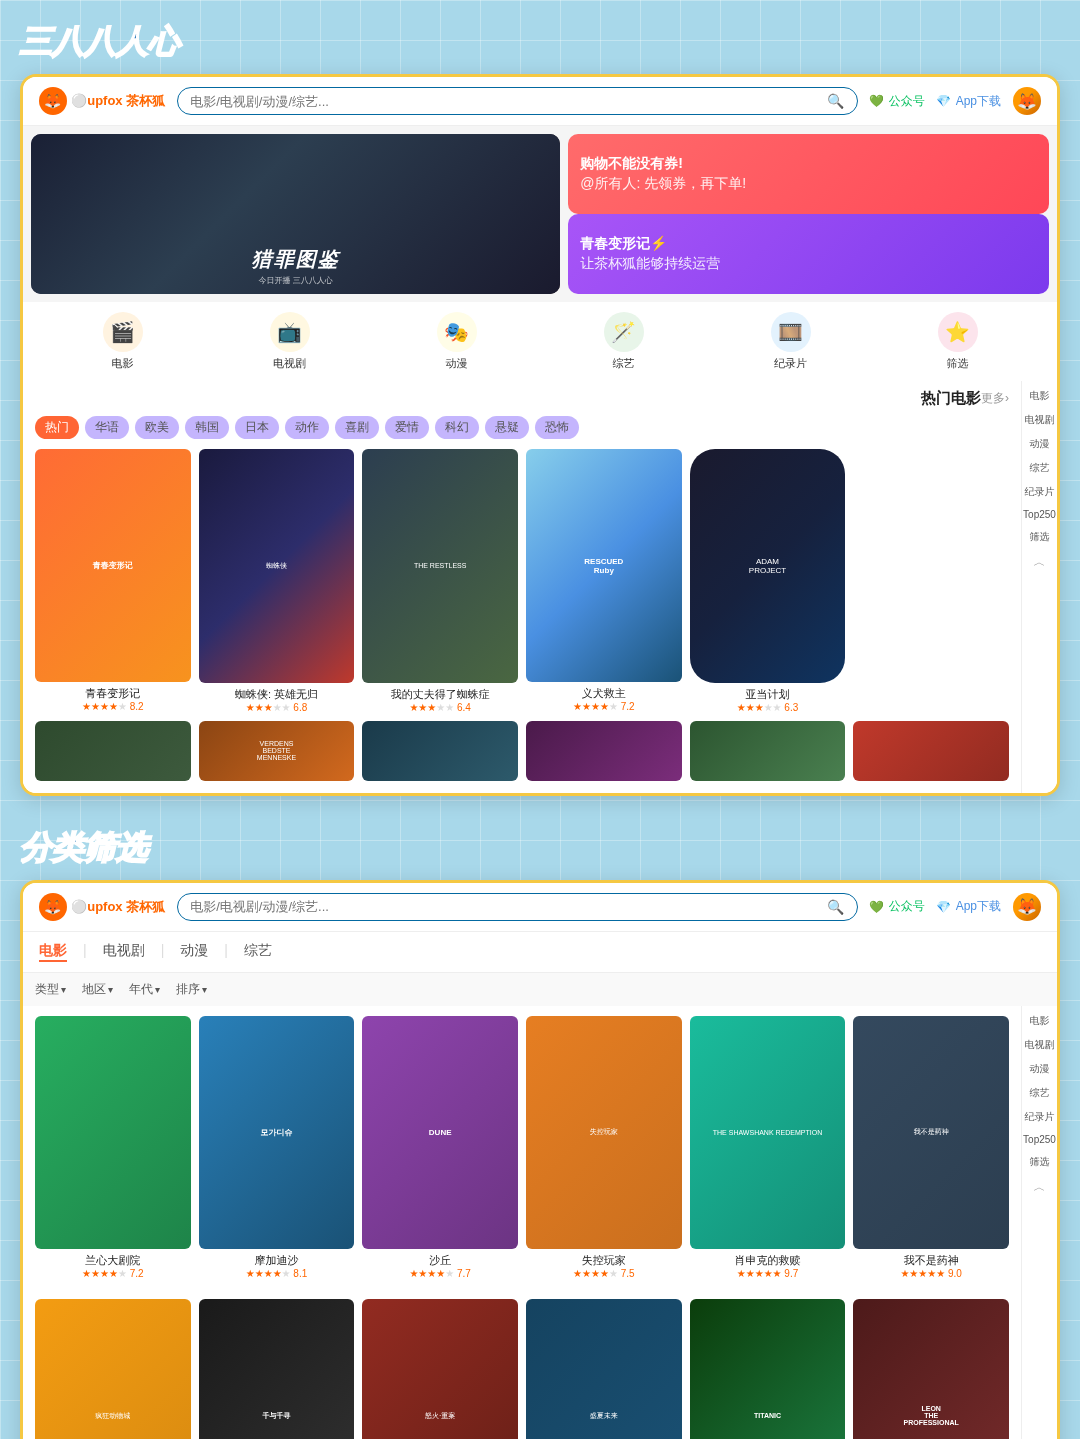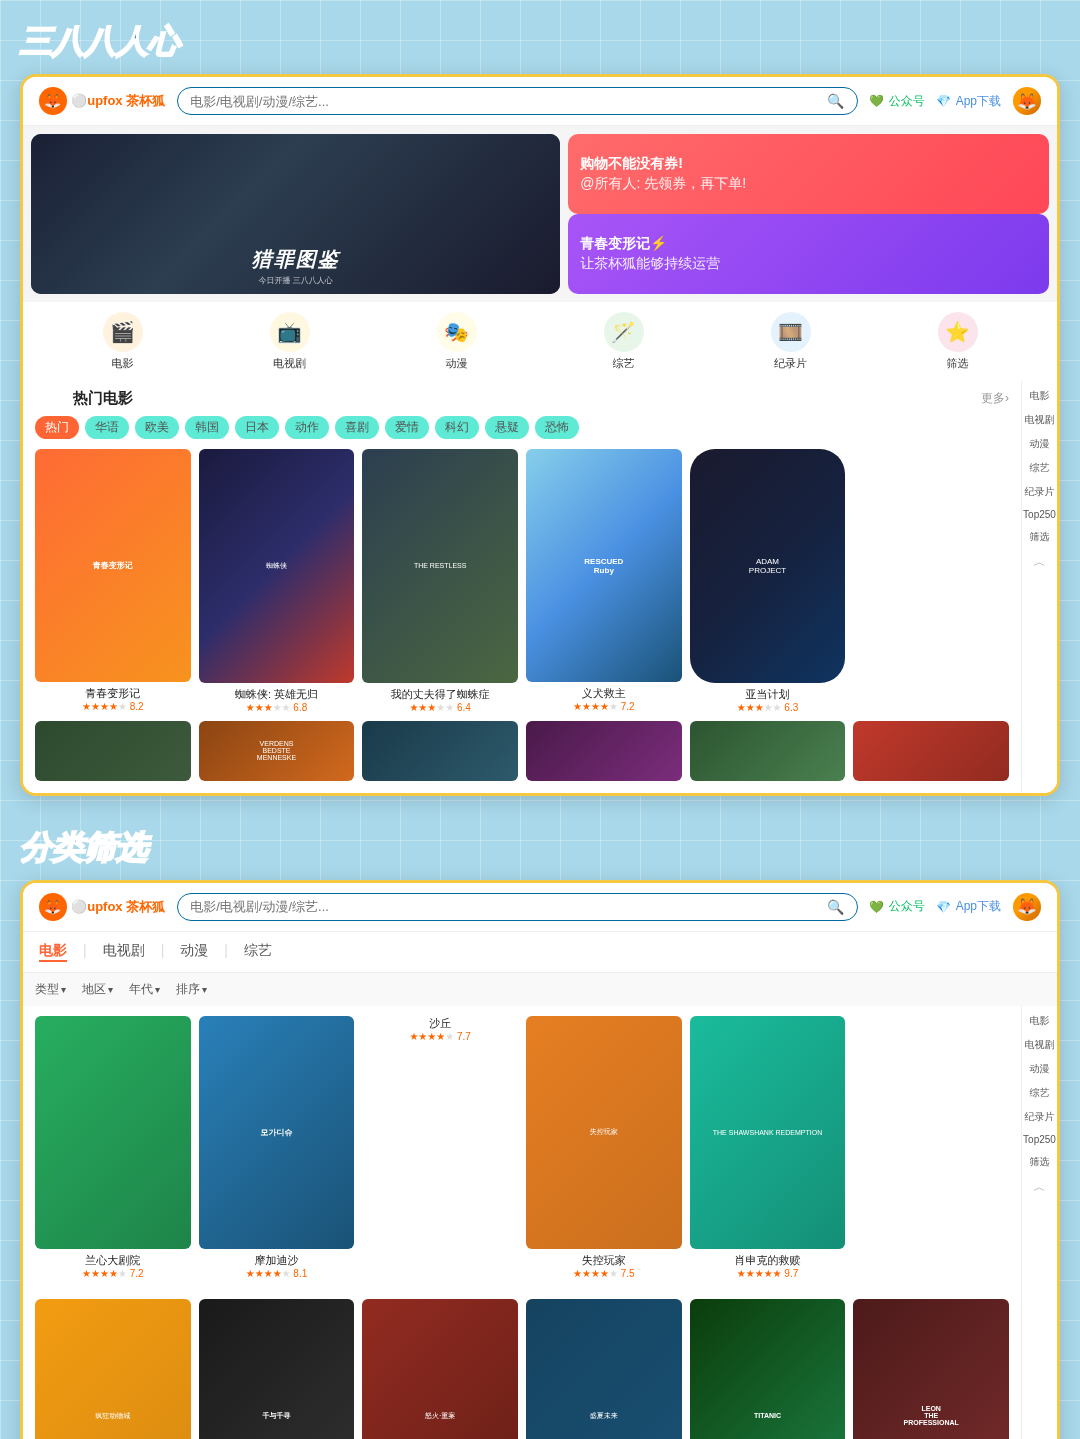--- a/index.html
+++ b/index.html
@@ -189,21 +189,21 @@
       color: #333;
     }
     
     .section {
       padding: 8px 12px;
       background: #fff;
     }
     .section-header {
       display: flex;
       align-items: center;
-      justify-content: space-between;
+      justify-content: flex-end;
       margin-bottom: 8px;
       margin-left: 38px;
     }
     .section-name {
       font-size: 15px;
       font-weight: 700;
       color: #222;
     }
     .more-btn {
       font-size: 12px;
@@ -223,21 +223,21 @@
       border-radius: 12px;
       font-size: 12px;
       cursor: pointer;
       white-space: nowrap;
     }
     .filter-tab.active {
       background: #ff6534;
       color: #fff;
     }
     .filter-tab:not(.active) {
-      background: #5eead4;
+      background: #c4b5fd;
       color: #555;
     }
     
     .movie-grid {
       display: grid;
       grid-template-columns: repeat(6, 1fr);
       gap: 8px;
       margin-bottom: 8px;
     }
     .movie-card {
@@ -630,36 +630,46 @@
           <div class="movie-rating"><span class="stars">★★★★</span><span class="star-gray">★</span> 7.2</div>
         </div>
         <div class="movie-card">
           <div class="movie-poster">
               <div class="movie-poster-bg poster-14" style="font-size:8px;color:#fff;font-weight:700;">모가디슈</div>
             </div>
           <div class="movie-title">摩加迪沙</div>
           <div class="movie-rating"><span class="stars">★★★★</span><span class="star-gray">★</span> 8.1</div>
         </div>
         <div class="movie-card">
+          <div class="movie-poster">
+              <div class="movie-poster-bg poster-15" style="font-size:8px;color:#fff;font-weight:700;">DUNE</div>
+            </div>
           <div class="movie-title">沙丘</div>
           <div class="movie-rating"><span class="stars">★★★★</span><span class="star-gray">★</span> 7.7</div>
         </div>
         <div class="movie-card">
           <div class="movie-poster">
               <div class="movie-poster-bg poster-16" style="font-size:7px;color:#fff;">失控玩家</div>
             </div>
           <div class="movie-title">失控玩家</div>
           <div class="movie-rating"><span class="stars">★★★★</span><span class="star-gray">★</span> 7.5</div>
         </div>
         <div class="movie-card">
           <div class="movie-poster">
               <div class="movie-poster-bg poster-17" style="font-size:7px;color:#fff;">THE SHAWSHANK REDEMPTION</div>
             </div>
           <div class="movie-title">肖申克的救赎</div>
           <div class="movie-rating"><span class="stars">★★★★★</span> 9.7</div>
+        </div>
+        <div class="movie-card">
+          <div class="movie-poster">
+              <div class="movie-poster-bg poster-18" style="font-size:7px;color:#fff;">我不是药神</div>
+            </div>
+          <div class="movie-title">我不是药神</div>
+          <div class="movie-rating"><span class="stars">★★★★★</span> 9.0</div>
         </div>
       </div>
 
       <div class="movie-grid-2">
         <div class="movie-card">
           <div class="movie-poster">
               <div class="movie-poster-bg poster-19" style="font-size:7px;color:#fff;">疯狂动物城</div>
             </div>
 
         </div>

